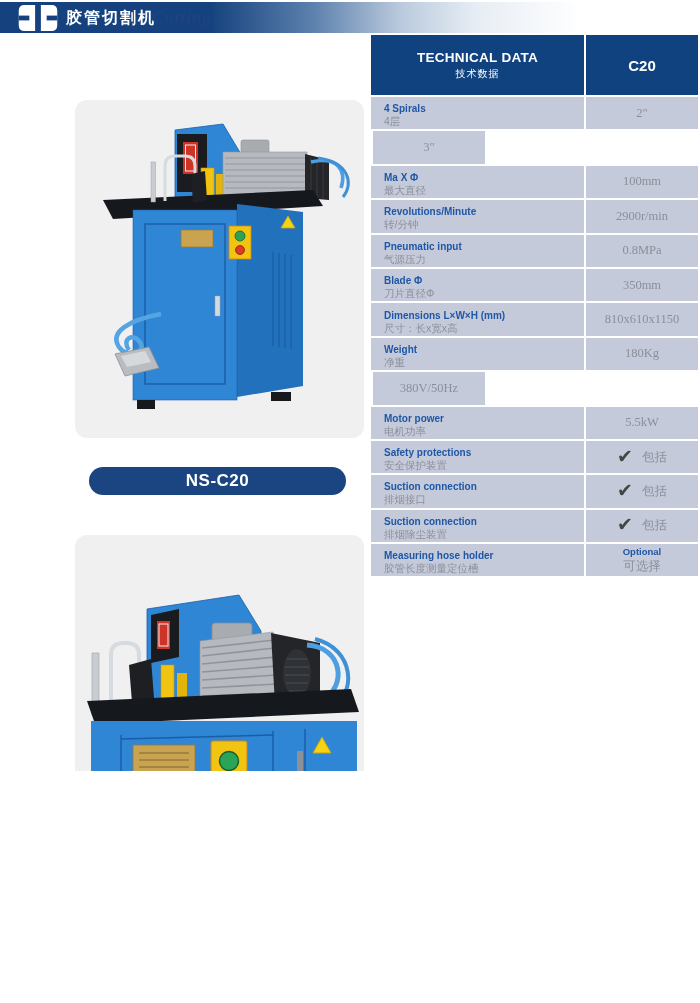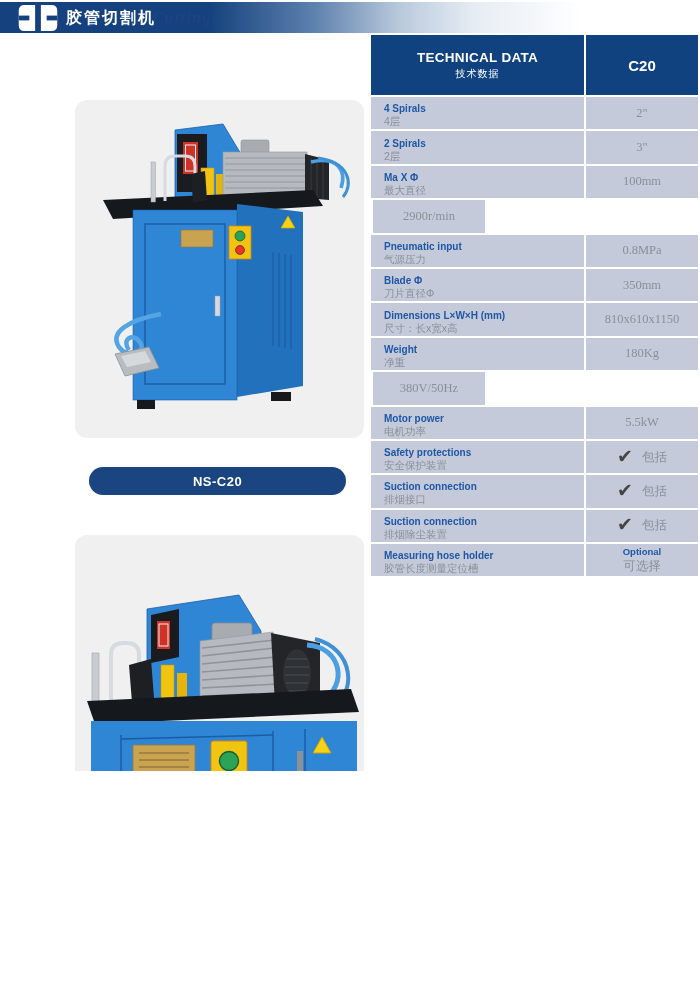--- a/index.html
+++ b/index.html
@@ -32,21 +32,21 @@
     position:absolute; background:#f0f0f1; border-radius:12px; overflow:hidden;
   }
   .photo-box-1 { left:75px; top:100px; width:289px; height:338px; }
   .photo-box-2 { left:75px; top:535px; width:289px; height:330px; }
   .photo-box svg { display:block; width:100%; height:100%; }
 
   
   .model-badge {
     position:absolute; left:89px; top:467px; width:257px; height:28px;
     background:#1a4581; border-radius:14px; color:#ffffff;
-    font-size:13px; font-weight:bold; letter-spacing:0.5px;
+    font-size:17px; font-weight:bold; letter-spacing:0.5px;
     display:flex; align-items:center; justify-content:center;
   }
 
   
   .spec-table { position:absolute; left:371px; top:35px; width:327px; }
   .spec-head { display:flex; height:60px; }
   .spec-head .h1 {
     width:213px; background:#10427f; color:#fff; display:flex;
     flex-direction:column; align-items:center; justify-content:center; gap:2px;
   }
@@ -261,40 +261,40 @@
       <div class="cell-label">
         <span class="en">4  Spirals</span>
         <span class="zh">4层</span>
       </div>
       <div class="cell-value">
 
         <span class="vtext">2"</span>
       </div>
     </div>
         <div class="spec-row">
-      <div class="cell-label">
-        <span class="en">2  Spirals</span>
-        <span class="zh">2层</span>
-      </div>
       <div class="cell-value">
 
         <span class="vtext">3"</span>
       </div>
     </div>
         <div class="spec-row">
       <div class="cell-label">
         <span class="en">Ma X Φ</span>
         <span class="zh">最大直径</span>
       </div>
       <div class="cell-value">
 
         <span class="vtext">100mm</span>
       </div>
     </div>
         <div class="spec-row">
+      <div class="cell-label">
+        <span class="en">Revolutions/Minute</span>
+        <span class="zh">转/分钟</span>
+      </div>
       <div class="cell-value">
 
         <span class="vtext">2900r/min</span>
       </div>
     </div>
         <div class="spec-row">
       <div class="cell-label">
         <span class="en">Pneumatic input</span>
         <span class="zh">气源压力</span>
       </div>

